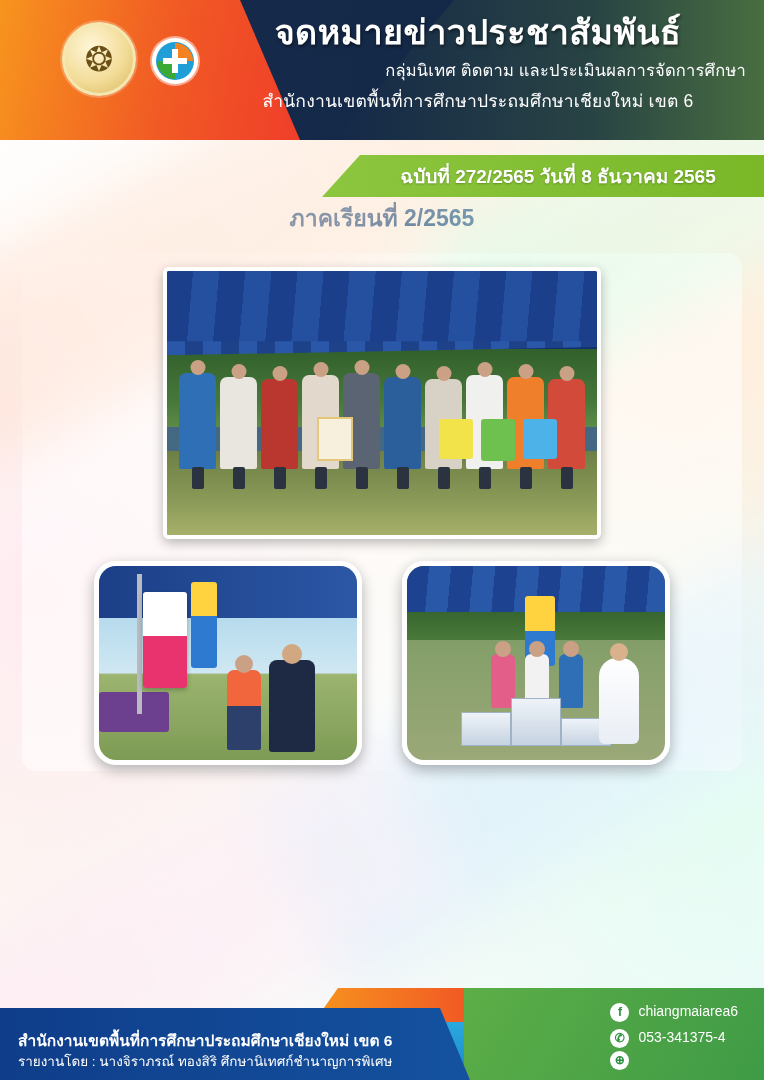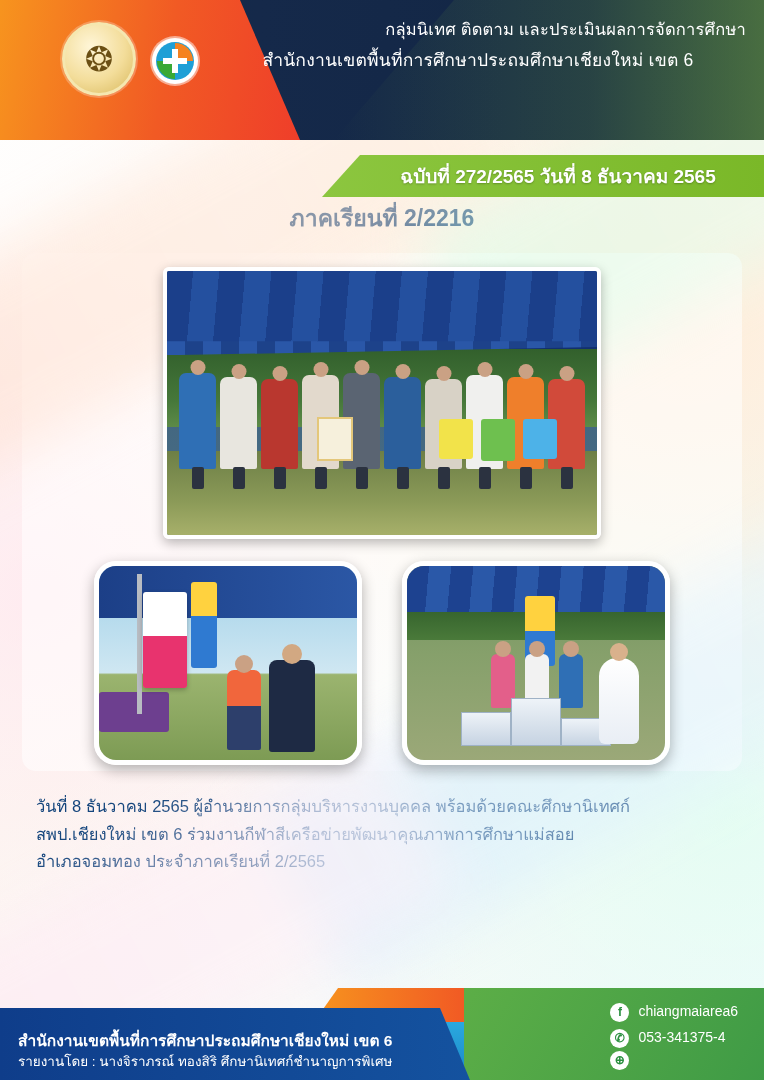--- a/index.html
+++ b/index.html
@@ -259,31 +259,32 @@
     <div class="logo-circle">
       <svg width="40" height="40" viewBox="0 0 40 40" aria-hidden="true">
         <circle cx="20" cy="20" r="19" fill="#1f9fd6"></circle>
         <path d="M20 2 A18 18 0 0 1 38 20 L20 20 Z" fill="#f58220"></path>
         <path d="M20 38 A18 18 0 0 1 2 20 L20 20 Z" fill="#3aa935"></path>
         <path d="M17 8h6v9h9v6h-9v9h-6v-9H8v-6h9z" fill="#ffffff"></path>
       </svg>
     </div>
 
     <div class="titles">
+      <div class="title-main">จดหมายข่าวประชาสัมพันธ์</div>
       <div class="title-sub1">กลุ่มนิเทศ ติดตาม และประเมินผลการจัดการศึกษา</div>
       <div class="title-sub2">สำนักงานเขตพื้นที่การศึกษาประถมศึกษาเชียงใหม่ เขต 6</div>
     </div>
   </div>
 
   <div class="issue-wrap">
     <div class="issue-bar">ฉบับที่ 272/2565 วันที่ 8 ธันวาคม 2565</div>
   </div>
 
   <div class="headline">
-    <div>ภาคเรียนที่ 2/2216</div>
+    <div>ภาคเรียนที่ 2/2565</div>
   </div>
 
   <div class="photo-area">
     <div class="card-white">
 
       <div class="photo-main">
         <div class="scene">
           <div class="m-sky"></div>
           <div class="m-trees"></div>
           <div class="m-tent"></div>
@@ -336,25 +337,20 @@
                 <div class="b-p3"></div>
             </div>
             <div class="b-bride"></div>
           </div>
         </div>
       </div>
 
     </div>
   </div>
 
-  <div class="caption">
-    <div>วันที่ 8 ธันวาคม 2565 ผู้อำนวยการกลุ่มบริหารงานบุคคล พร้อมด้วยคณะศึกษานิเทศก์</div>
-    <div>สพป.เชียงใหม่ เขต 6  ร่วมงานกีฬาสีเครือข่ายพัฒนาคุณภาพการศึกษาแม่สอย</div>
-    <div>อำเภอจอมทอง ประจำภาคเรียนที่ 2/2565</div>
-  </div>
 
   <div class="footer">
     <div class="f-green"></div>
     <div class="f-orange"></div>
     <div class="f-cyan"></div>
     <div class="f-blue"></div>
 
     <div class="f-left-text">
       <div class="f-office">สำนักงานเขตพื้นที่การศึกษาประถมศึกษาเชียงใหม่ เขต 6</div>
       <div class="f-report">รายงานโดย : นางจิราภรณ์  ทองสิริ ศึกษานิเทศก์ชำนาญการพิเศษ</div>

